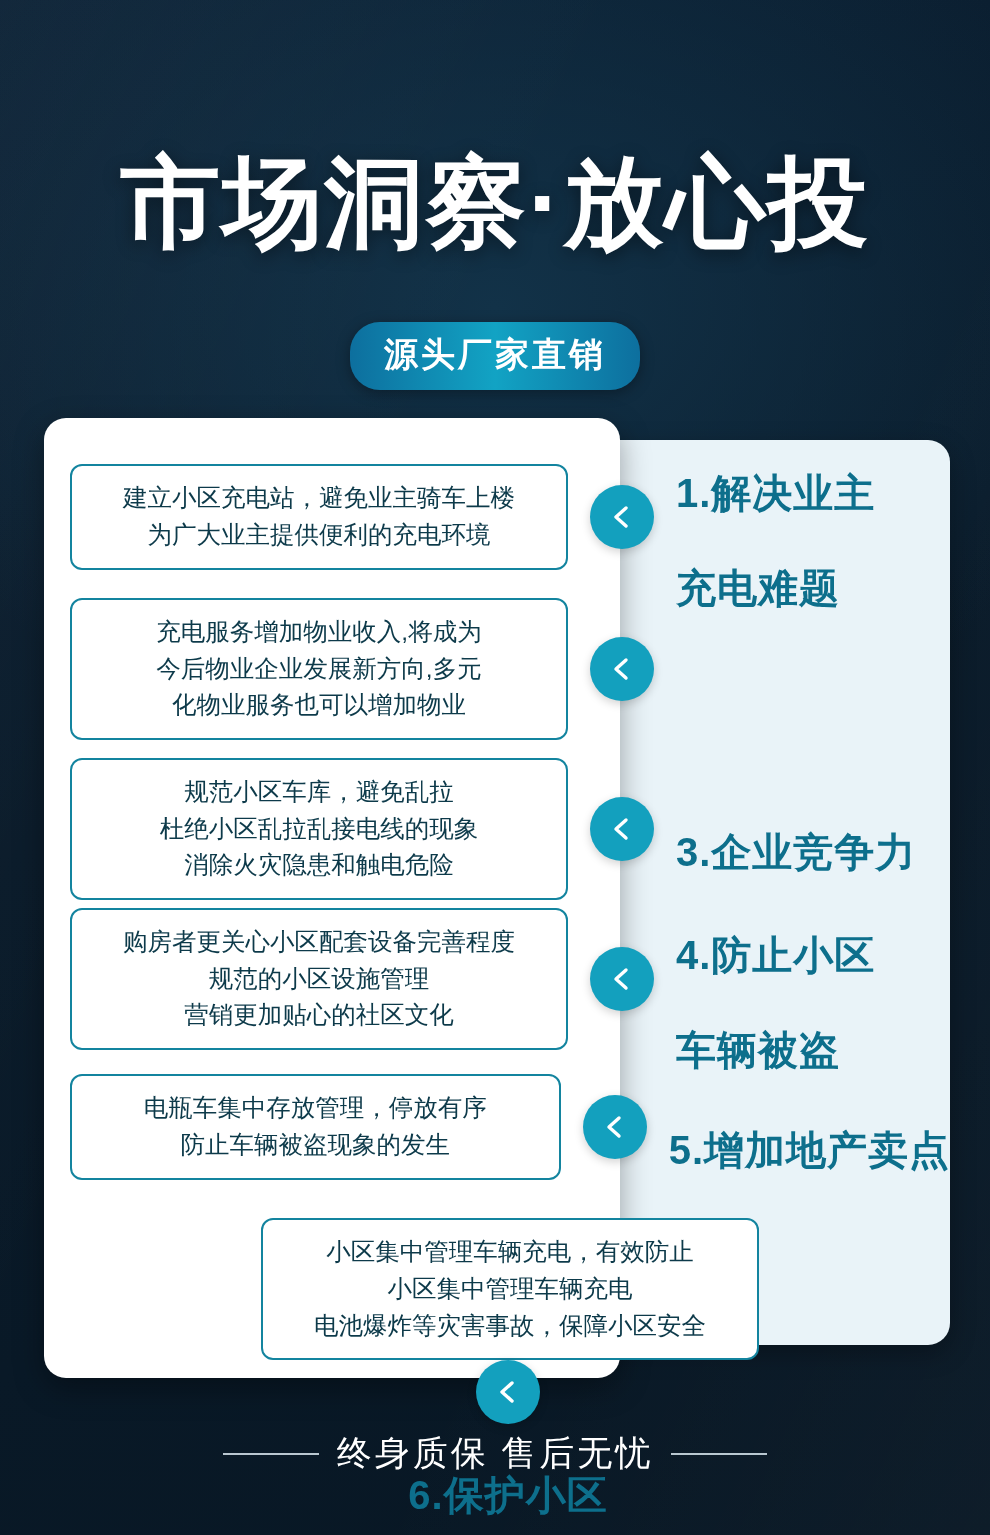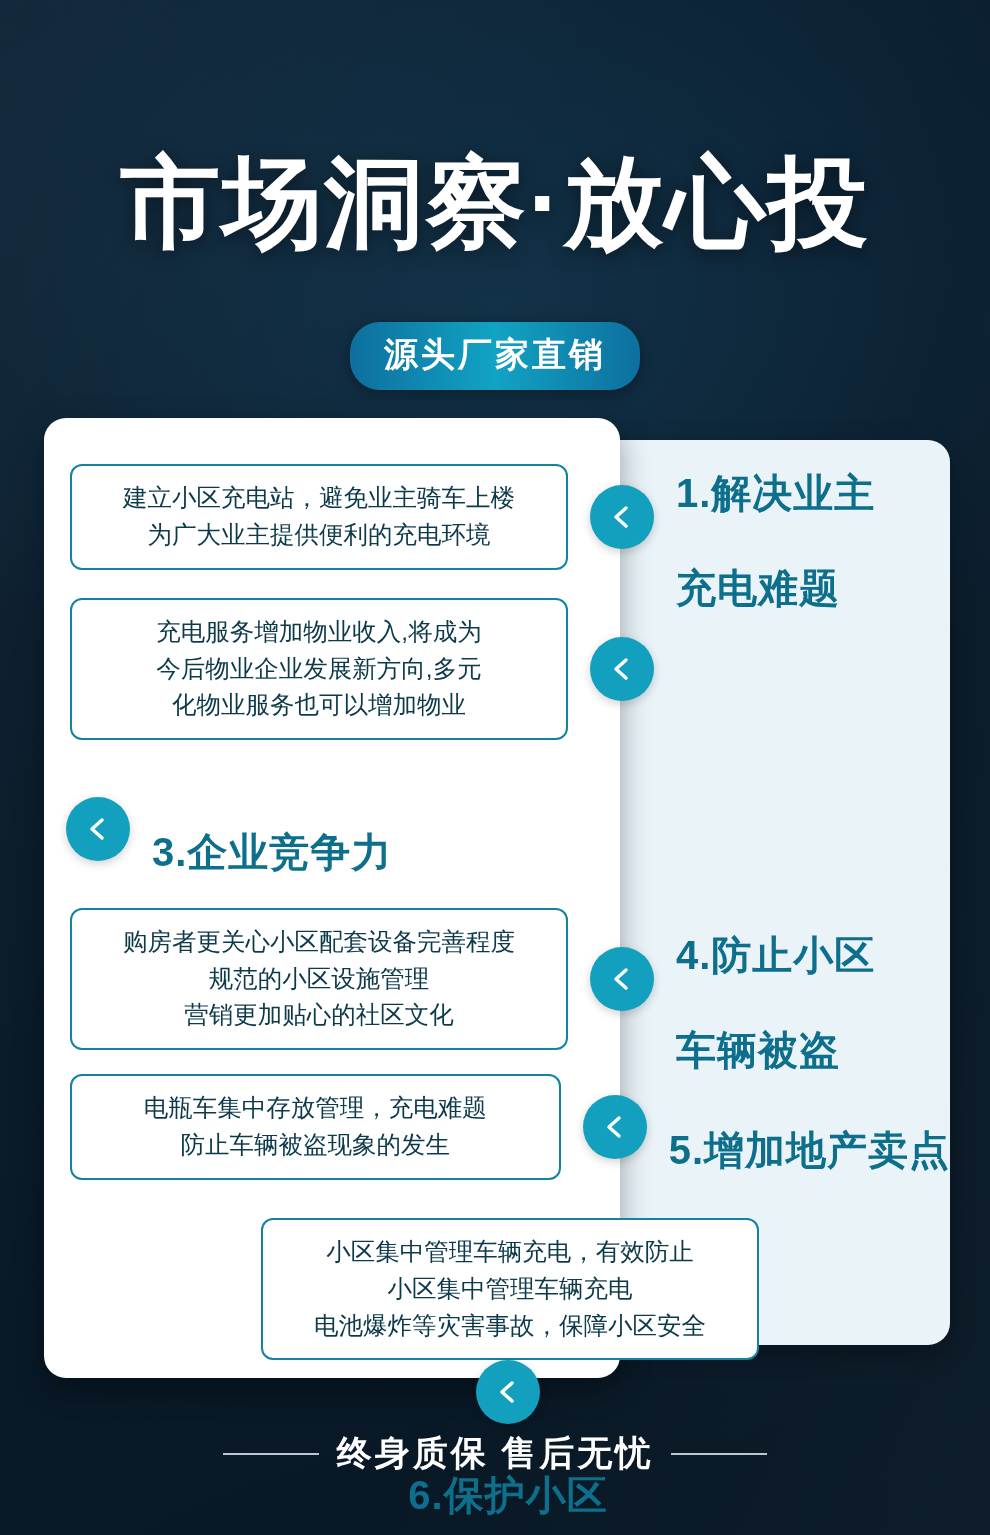--- a/index.html
+++ b/index.html
@@ -157,21 +157,21 @@
   }
   .footer .rule {
     width: 96px;
     height: 2px;
     background: #d8e6ee;
     opacity: 0.85;
   }
   .footer .ftext {
     color: #ffffff;
     font-size: 35px;
-    font-weight: bold;
+    font-weight: normal;
     letter-spacing: 3px;
     white-space: nowrap;
   }
 </style>
 </head>
 <body>
 
 <div id="page">
 
   <div class="headline">市场洞察·放心投</div>
@@ -205,20 +205,25 @@
           <span class="desc-line">今后物业企业发展新方向,多元</span>
           <span class="desc-line">化物业服务也可以增加物业</span>
         </div>
         <div class="chev">
           <svg width="30" height="30" viewBox="0 0 30 30" aria-hidden="true">
             <polyline points="19,6 9,15 19,24" fill="none" stroke="#ffffff" stroke-width="3.4" stroke-linecap="round" stroke-linejoin="round"></polyline>
           </svg>
         </div>
       </div>
       <div class="row" style="top: 340px; height: 142px;">
+        <div class="desc-box">
+          <span class="desc-line">规范小区车库，避免乱拉</span>
+          <span class="desc-line">杜绝小区乱拉乱接电线的现象</span>
+          <span class="desc-line">消除火灾隐患和触电危险</span>
+        </div>
         <div class="chev">
           <svg width="30" height="30" viewBox="0 0 30 30" aria-hidden="true">
             <polyline points="19,6 9,15 19,24" fill="none" stroke="#ffffff" stroke-width="3.4" stroke-linecap="round" stroke-linejoin="round"></polyline>
           </svg>
         </div>
         <div class="title-col">
           <span class="t-line"><span>3.</span><span>企业竞争力</span></span>
         </div>
       </div>
       <div class="row" style="top: 490px; height: 142px;">
@@ -232,21 +237,21 @@
             <polyline points="19,6 9,15 19,24" fill="none" stroke="#ffffff" stroke-width="3.4" stroke-linecap="round" stroke-linejoin="round"></polyline>
           </svg>
         </div>
         <div class="title-col">
           <span class="t-line"><span>4.</span><span>防止小区</span></span>
           <span class="t-line">车辆被盗</span>
         </div>
       </div>
       <div class="row" style="top: 650px; height: 118px;">
         <div class="desc-box">
-          <span class="desc-line">电瓶车集中存放管理，充电难题</span>
+          <span class="desc-line">电瓶车集中存放管理，停放有序</span>
           <span class="desc-line">防止车辆被盗现象的发生</span>
         </div>
         <div class="chev">
           <svg width="30" height="30" viewBox="0 0 30 30" aria-hidden="true">
             <polyline points="19,6 9,15 19,24" fill="none" stroke="#ffffff" stroke-width="3.4" stroke-linecap="round" stroke-linejoin="round"></polyline>
           </svg>
         </div>
         <div class="title-col">
           <span class="t-line"><span>5.</span><span>增加地产卖点</span></span>
         </div>

